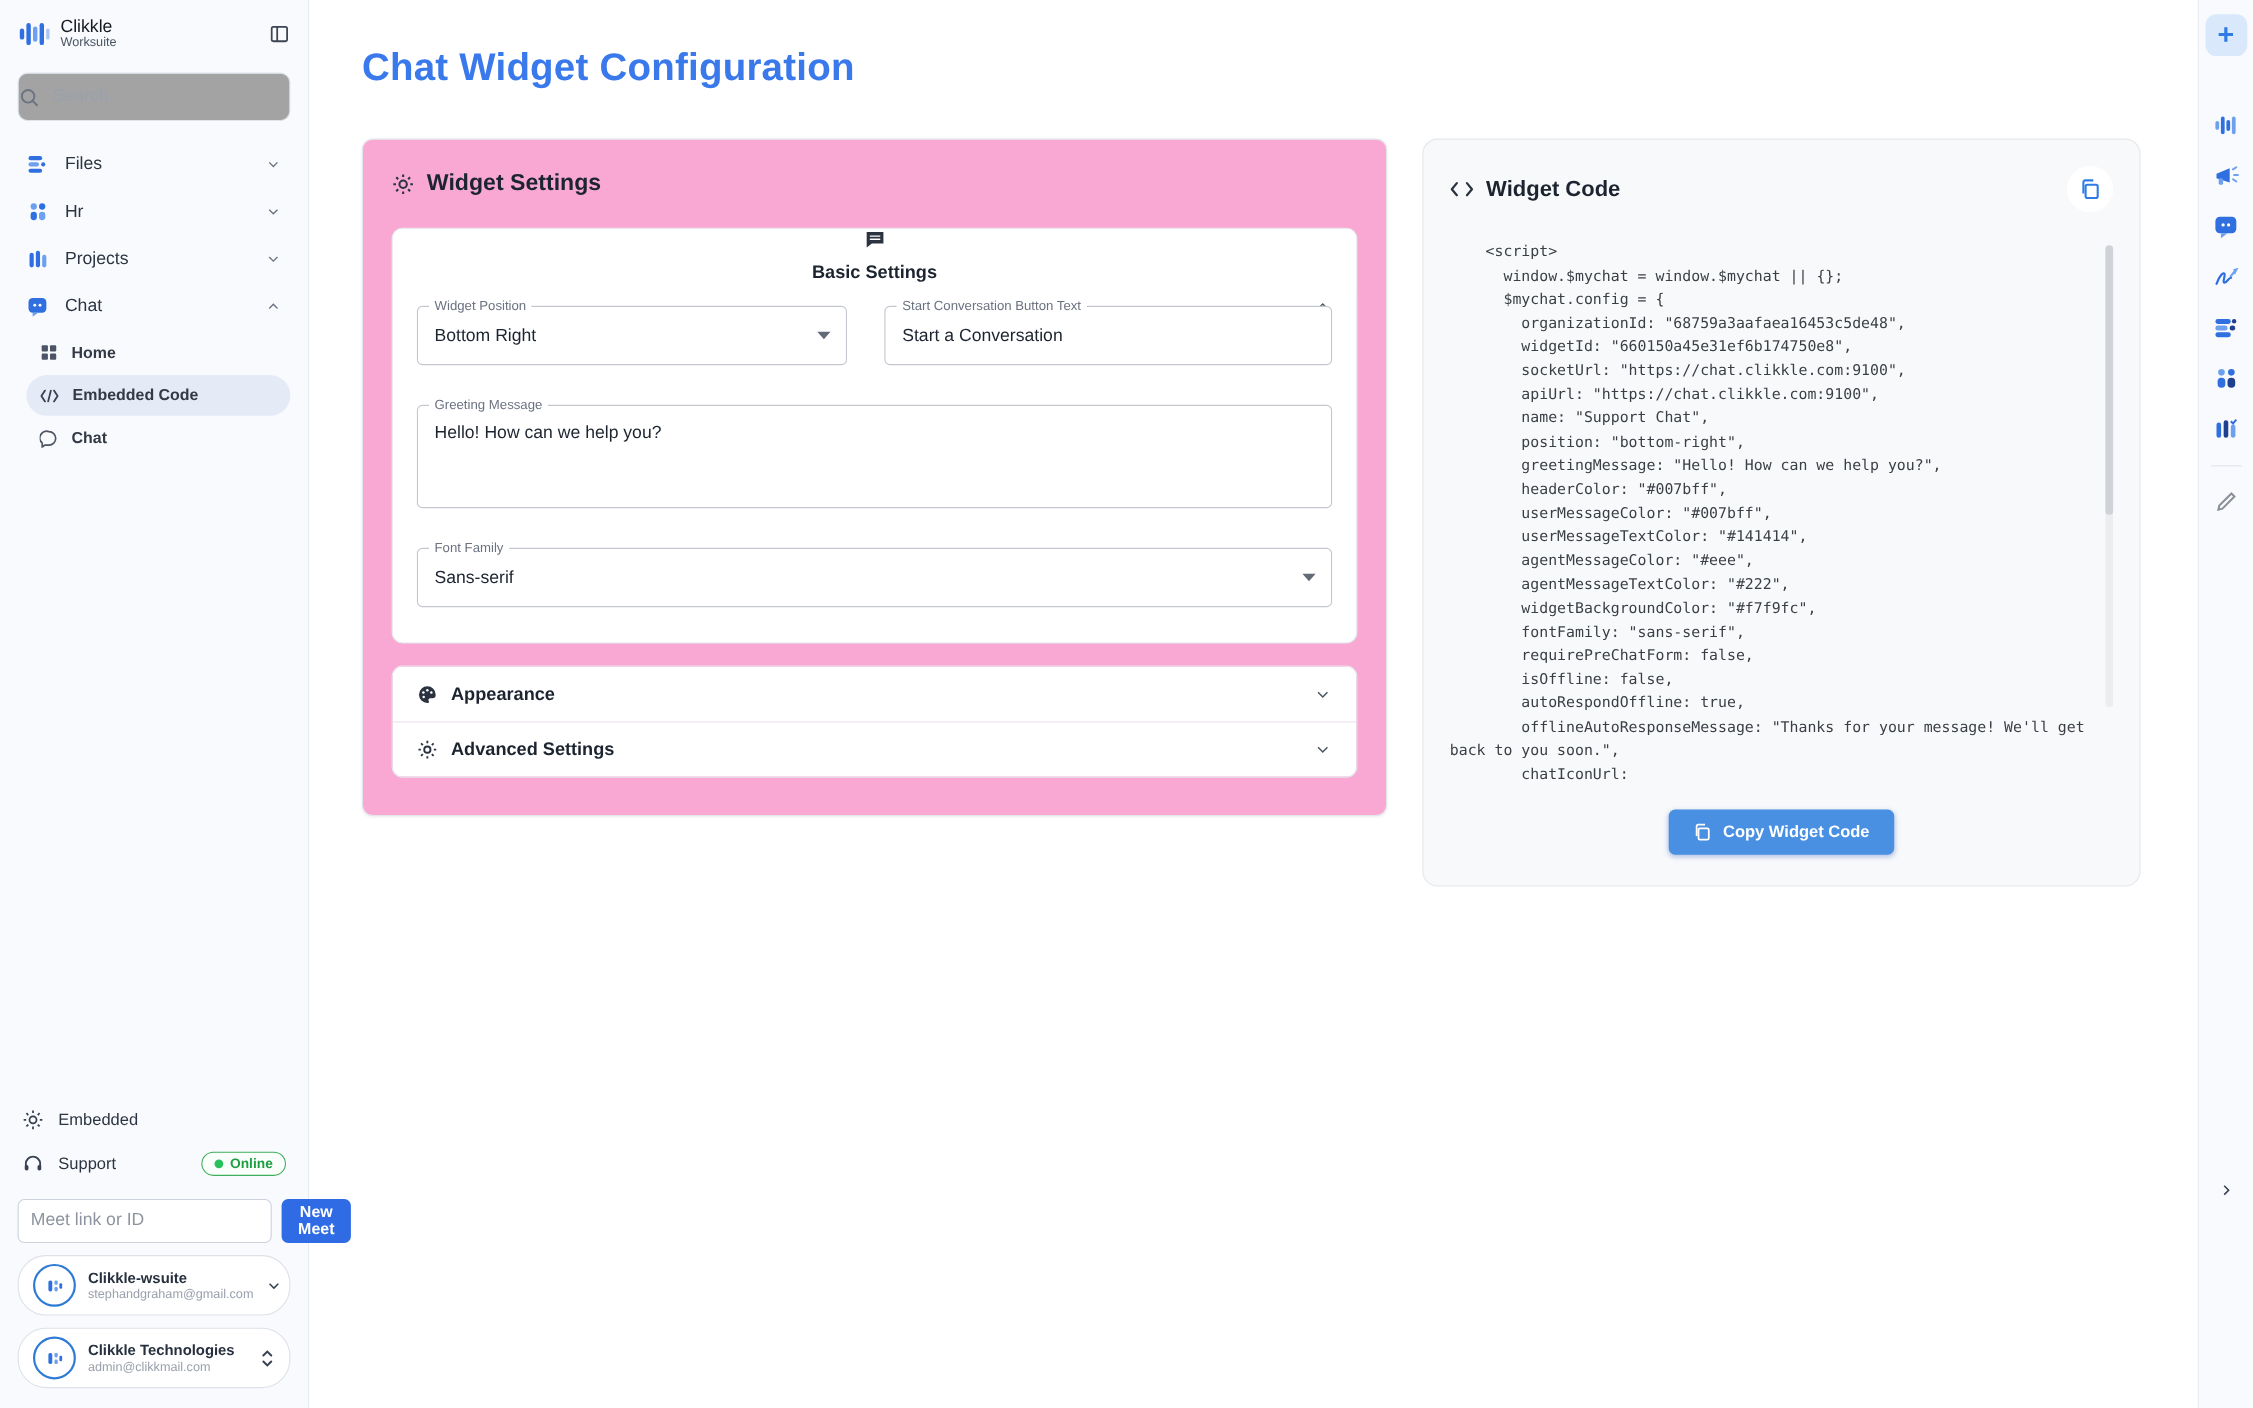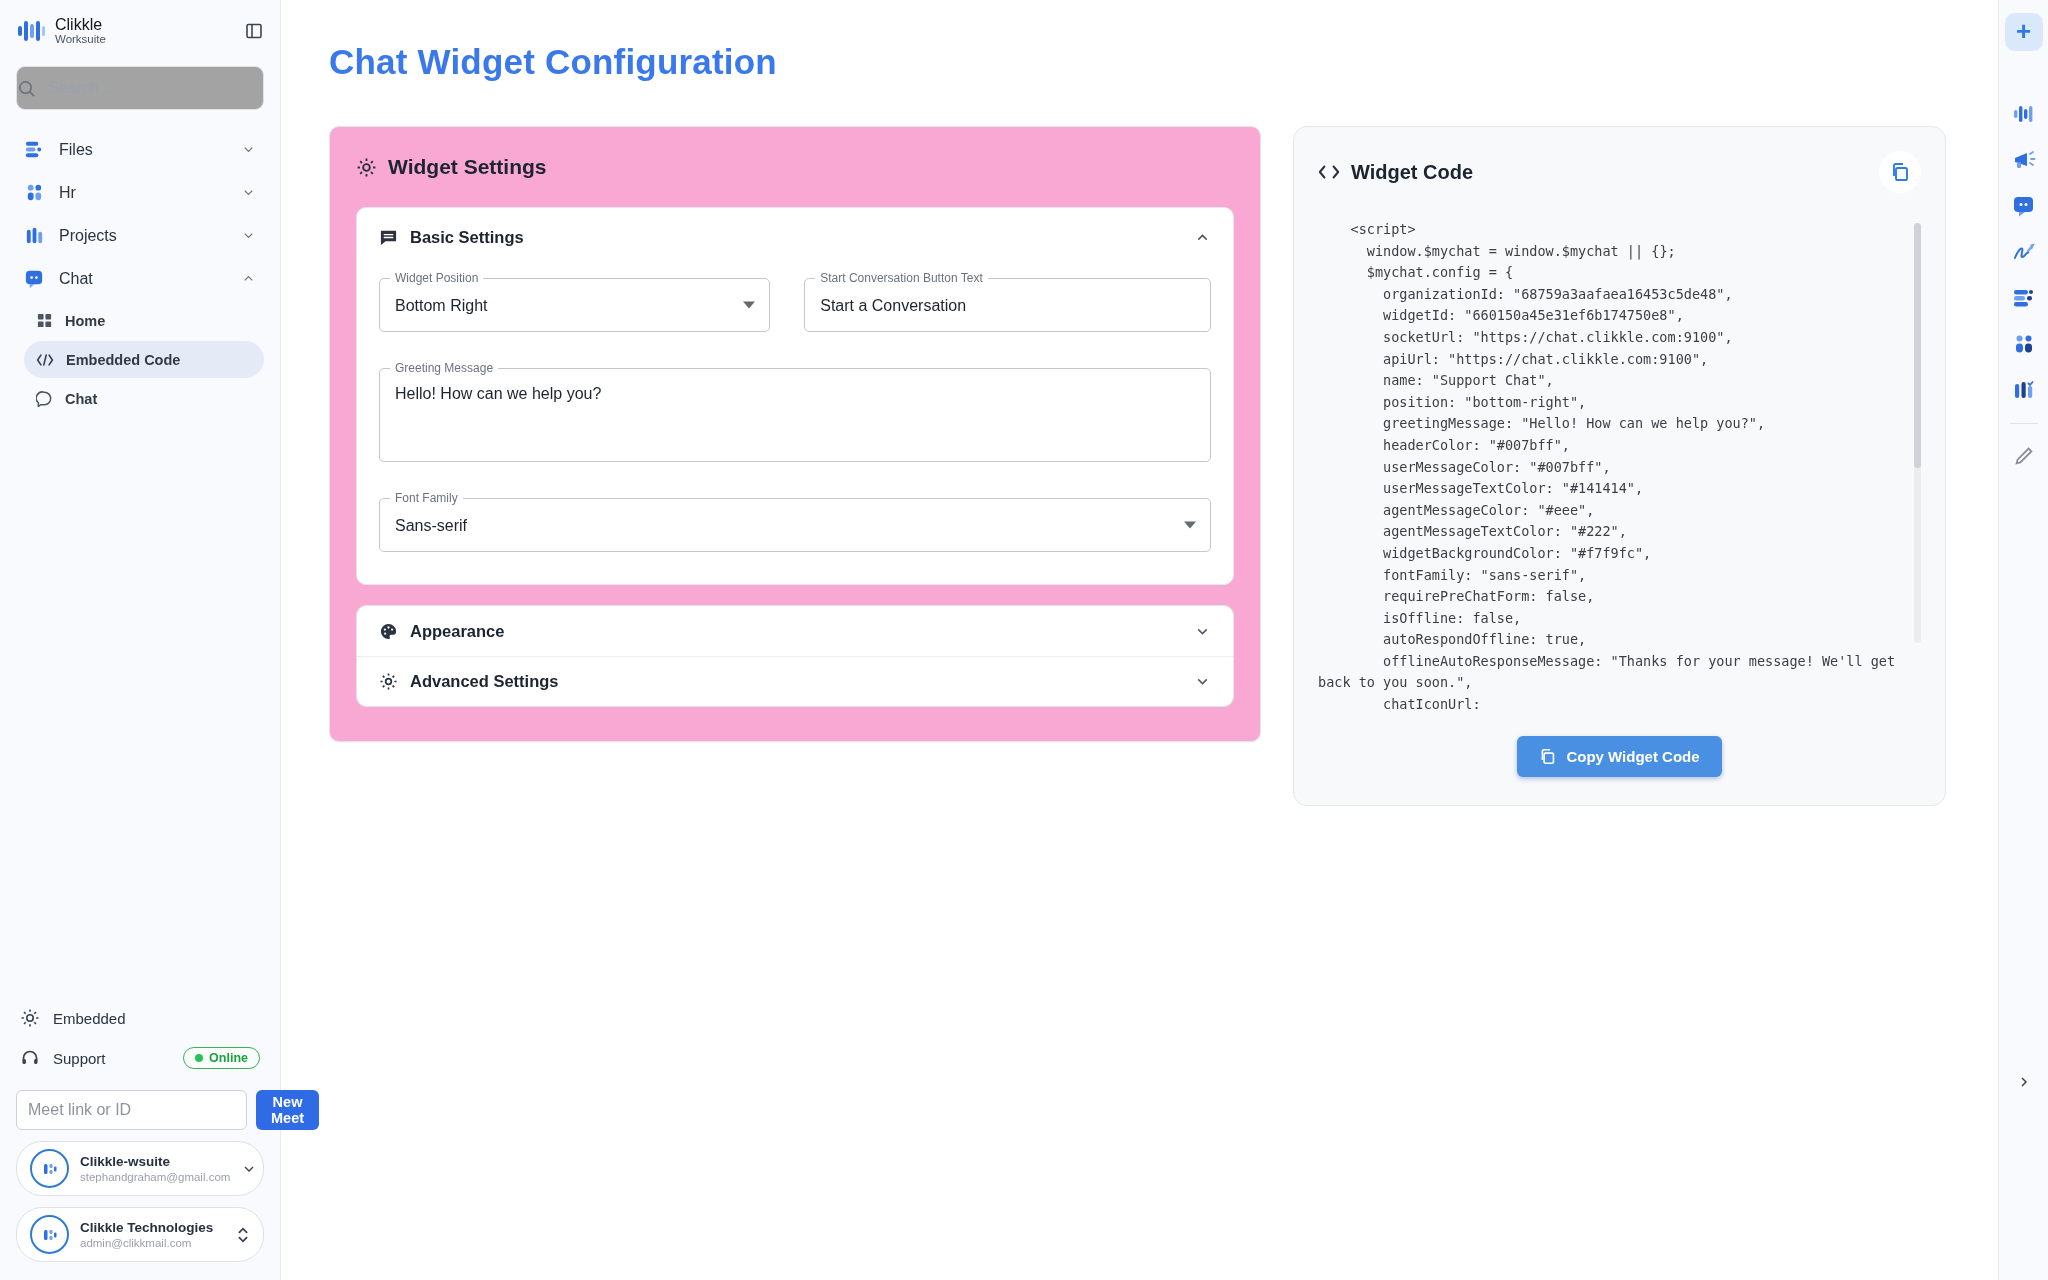--- a/index.html
+++ b/index.html
@@ -99,21 +99,21 @@
   }
   .card-title-row { display:flex; align-items:center; gap:11px; }
   .card-title { font-size:21px; font-weight:bold; color:#1c2430; }
 
   .accordion {
     margin-top:28px; border:1px solid #e3e6eb; border-radius:10px; overflow:hidden;
     background:#fff;
   }
   .acc-header {
     height:58px; display:flex; align-items:center; gap:12px; padding:0 22px;
-    cursor:pointer; background:#fff;
+    cursor:pointer; background:#fff;flex-direction:column;
   }
   .acc-title { font-size:16.5px; font-weight:bold; color:#1c2430; }
   .acc-chev { margin-left:auto; color:#4b5563; }
   .acc-body { padding:12px 22px 32px; }
 
   .field-row { display:flex; gap:34px; }
   .ofield { position:relative; border:1px solid #c4c8ce; border-radius:5px; background:#fff; }
   .flabel {
     position:absolute; top:-8px; left:10px; background:#fff; padding:0 5px;
     font-size:12px; color:#6b7280; white-space:nowrap;

